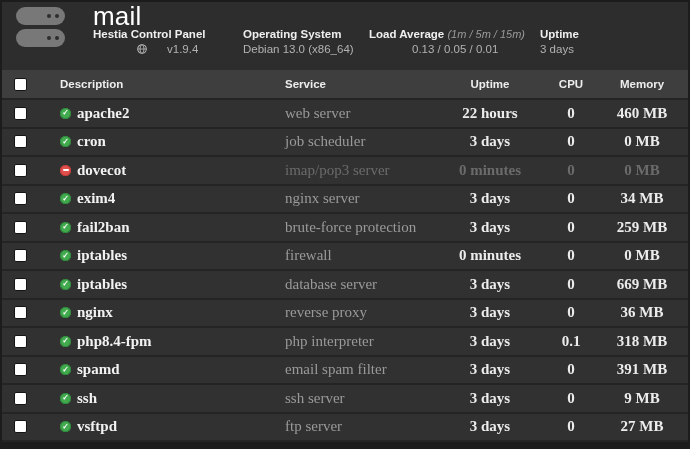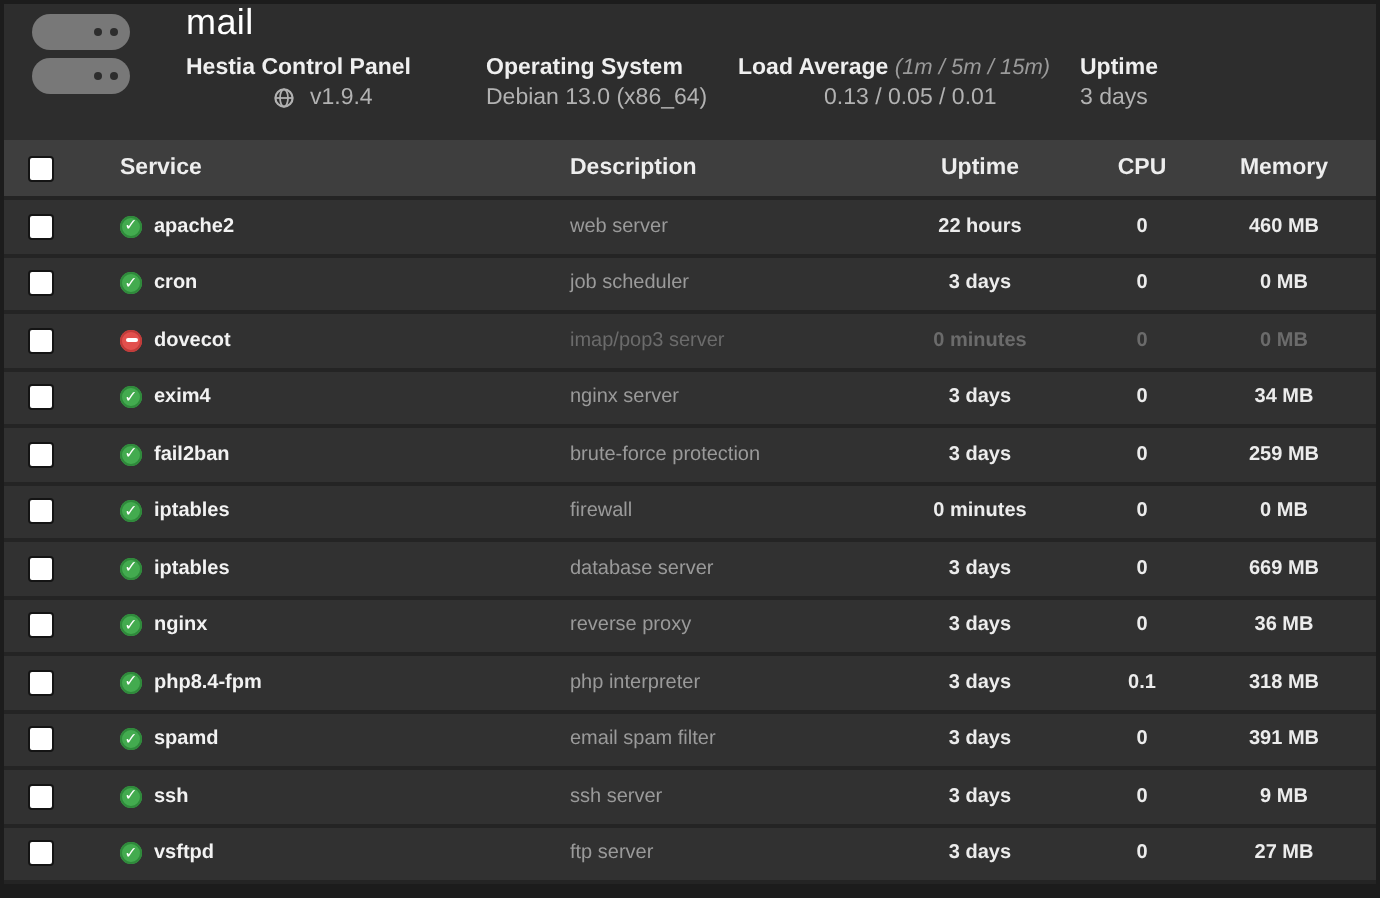--- a/index.html
+++ b/index.html
@@ -24,31 +24,31 @@
     border-radius:9px; margin-bottom:4px;
   }
   .server-icon .bar .dot {
     position:absolute; top:7px; width:4px; height:4px;
     border-radius:50%; background:#2d2d2d;
   }
   .server-icon .bar .dot.d1 { right:14px; }
   .server-icon .bar .dot.d2 { right:6px; }
 
   .hostname {
-    position:absolute; left:93px; top:1px; font-size:18px;
+    position:absolute; left:93px; top:1px; font-size:26px;
     font-weight:normal; color:#ffffff; letter-spacing:.2px;
   }
   .hblock-label {
     position:absolute; top:28px; font-size:11.5px; font-weight:bold; color:#efefef;
   }
   .hblock-value {
     position:absolute; top:43px; font-size:11.5px; color:#b2b2b2;
   }
   .panel-name { left:93px; }
-  .version-line { left:93px; display:flex; align-items:center; gap:8px;padding-left:44px; }
+  .version-line { left:93px; display:flex; align-items:center; gap:20px;padding-left:44px; }
   .version-line svg { display:block; }
   .os-label    { left:243px; }
   .os-value    { left:243px; }
   .load-label  { left:369px; }
   .load-label i{ font-weight:normal; font-style:italic; color:#9a9a9a; font-size:11px; }
   .load-value  { left:412px; }
   .up-label    { left:540px; }
   .up-value    { left:540px; }
 
   
@@ -63,21 +63,22 @@
   }
   .cell-check { padding-left:14px; display:flex; align-items:center; }
   .checkbox {
     width:13px; height:13px; background:#ffffff; border-radius:2px;
     border:1px solid #141414; cursor:pointer; display:inline-block;
   }
   .col-c { text-align:center; }
 
   .row {
     height:28.5px; background:#313131; border-bottom:2px solid #242424;
-    font-size:10px;
+    font-size:15px;
+    font-family:Liberation Serif, serif;
   }
   .svc { display:flex; align-items:center; gap:6px; }
   .status {
     width:11px; height:11px; border-radius:50%; flex:0 0 11px;
     display:flex; align-items:center; justify-content:center; position:relative;
   }
   .status.running { background:#43ab4f; box-shadow:inset 0 0 0 1px #2f8a3b; }
   .status.running::after {
     content:"\2713"; color:#ffffff; font-size:8px; font-weight:bold; line-height:1;
   }
@@ -134,22 +135,22 @@
 
     <div class="hblock-label up-label">Uptime</div>
     <div class="hblock-value up-value">3 days</div>
   </div>
 
   <div>
     <div class="grid-row thead">
       <div class="cell-check">
         <span class="checkbox"></span>
       </div>
+      <div>Description</div>
       <div>Service</div>
-      <div>Description</div>
       <div class="col-c">Uptime</div>
       <div class="col-c">CPU</div>
       <div class="col-c">Memory</div>
     </div>
     <div id="table-body">
         <div class="grid-row row">
     <div class="cell-check">
       <span class="checkbox"></span>
     </div>
     <div class="svc">

